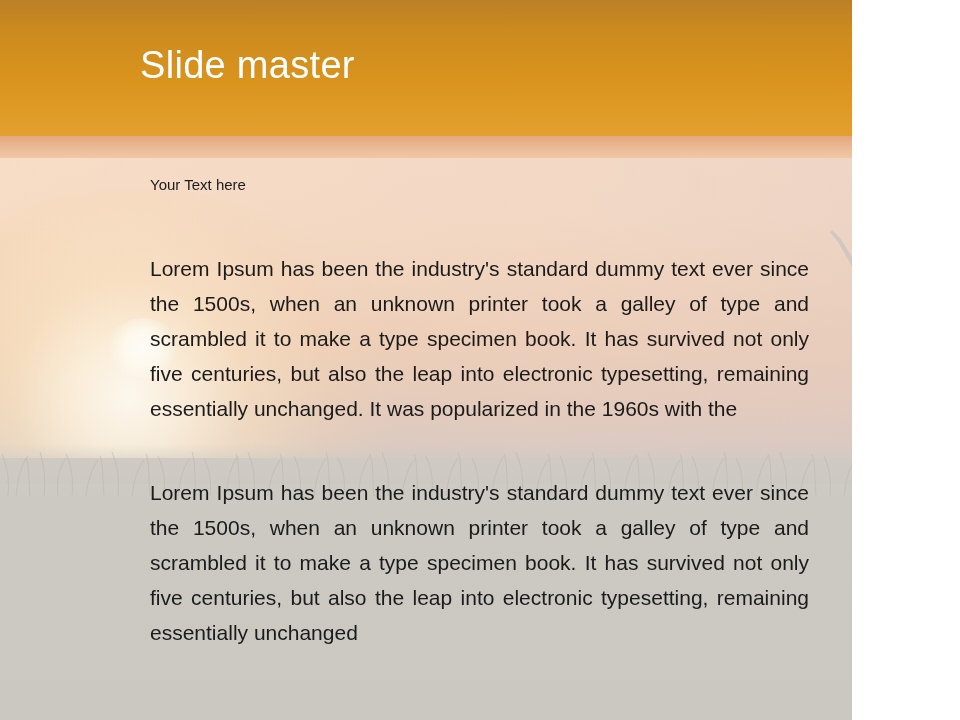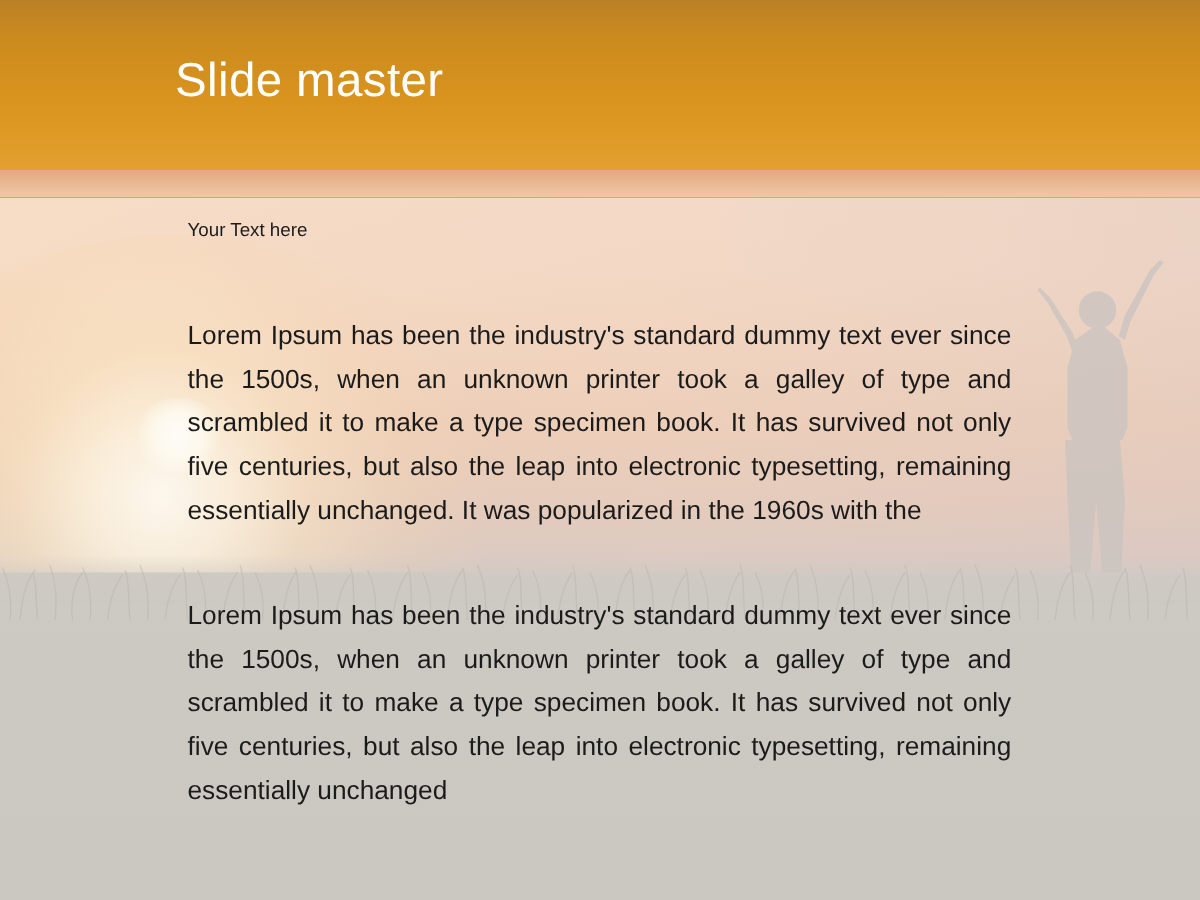--- a/index.html
+++ b/index.html
@@ -9,21 +9,21 @@
   }
   body {
     width: 960px;
     height: 720px;
     font-family: "Liberation Sans", sans-serif;
     overflow: hidden;
   }
 
   .slide {
     position: relative;
-    width: 960px;
+    width: 852px;
     height: 720px;
     background: #ffffff;
     overflow: hidden;
   }
 
   
   .header-band {
     position: absolute;
     left: 0;
     top: 0;
@@ -71,21 +71,21 @@
   }
 
   
   .body-area {
     position: absolute;
     left: 0;
     top: 158px;
     width: 960px;
     height: 562px;
     overflow: hidden;
-    background: #c2410c;
+    background: #ef4444;
   }
   
   .sky {
     position: absolute;
     left: 0;
     top: 0;
     width: 960px;
     height: 320px;
     background: linear-gradient(to bottom,
         #f7ddc6 0%,

